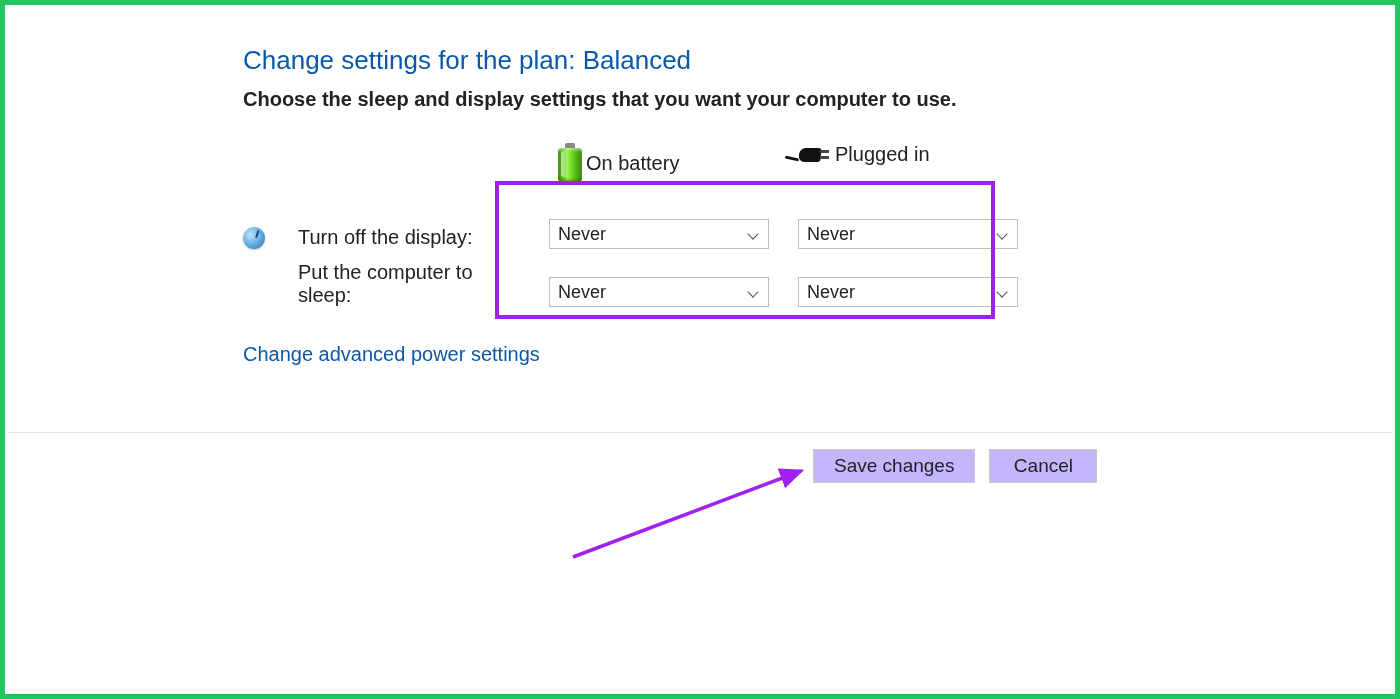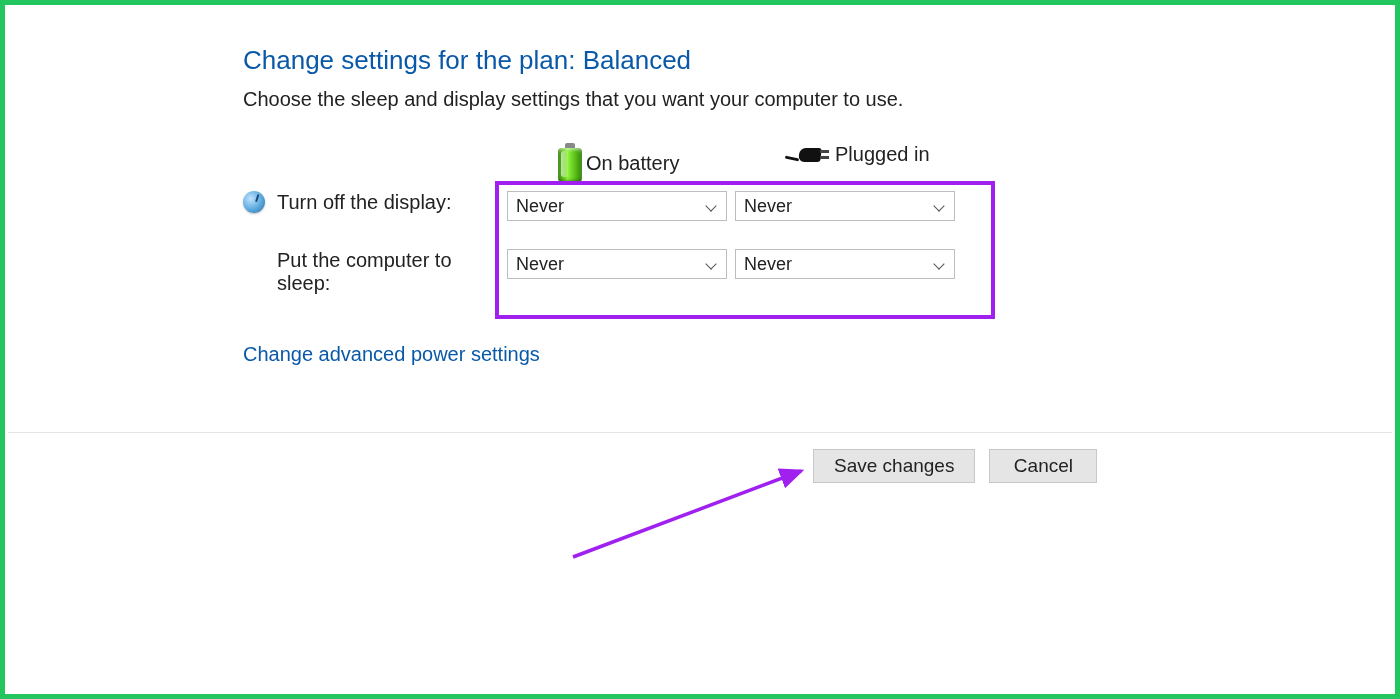--- a/index.html
+++ b/index.html
@@ -28,21 +28,21 @@
   }
   .title {
     color: #0a58a8;
     font-size: 26px;
     font-weight: 400;
     margin-bottom: 12px;
   }
   .subtitle {
     color: #222;
     font-size: 20px;
-    font-weight: 400;
+    font-weight: 700;
     margin-bottom: 30px;
   }
   .col-headers {
     position: relative;
     height: 50px;
   }
   .col-headers .hdr {
     position: absolute;
     display: flex;
     align-items: center;
@@ -100,22 +100,23 @@
     top: 176px;
     width: 500px;
     height: 138px;
     border: 4px solid #a020f0;
     pointer-events: none;
     box-sizing: border-box;
   }
 
   .setting-row {
     display: flex;
-    align-items: flex-start;
+    align-items: flex-end;
     height: 58px;
+    gap: 21px;
   }
   .setting-row .icon-cell {
     width: 34px;
     display: flex; align-items: center; justify-content: flex-start;
   }
   .setting-row .label-cell {
     width: 230px;
     font-size: 20px;
     color: #222;
   }
@@ -204,21 +205,21 @@
     display: flex;
     justify-content: flex-start;
     padding-left: 808px;
     gap: 14px;
   }
   .btn {
     box-sizing: border-box;
     min-width: 108px;
     height: 34px;
     border: 1px solid #c8c8c8;
-    background: #e5e5e5;
+    background: #c4b5fd;
     font-size: 19px;
     color: #222;
     display: inline-flex;
     align-items: center;
     justify-content: center;
     padding: 12px 20px;
     cursor: pointer;
   }
   .btn.save { min-width: 152px; }
 

